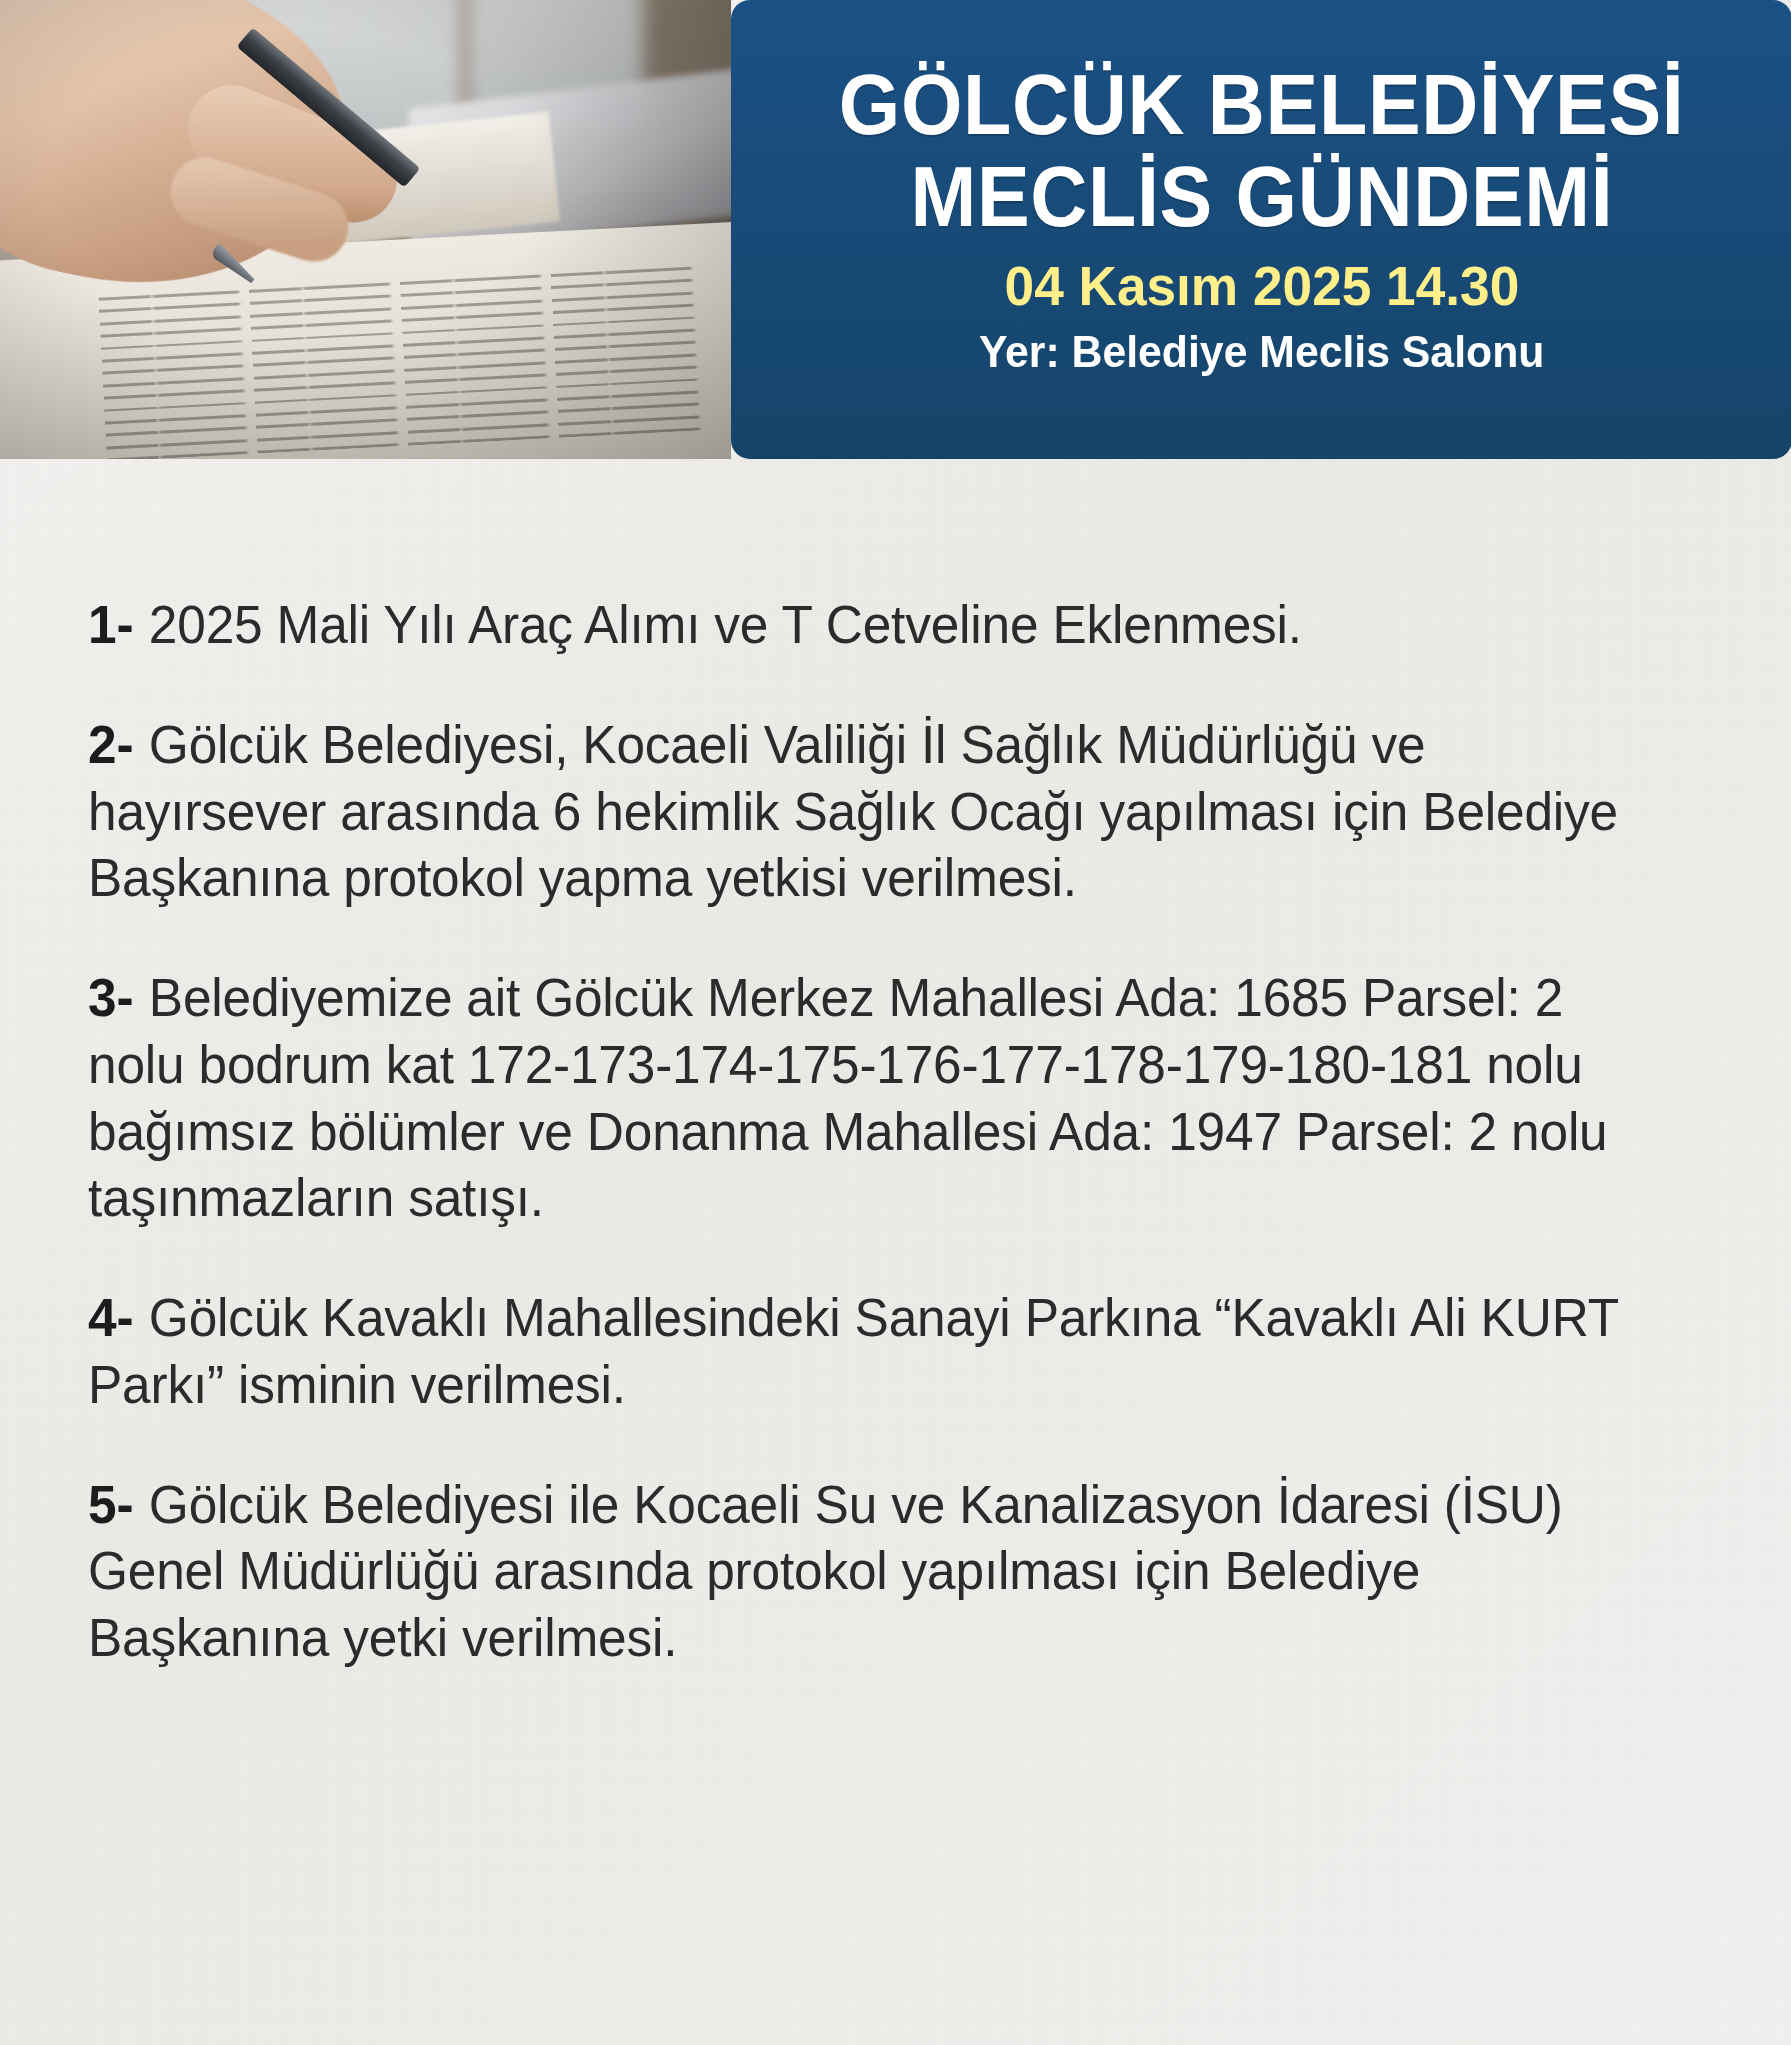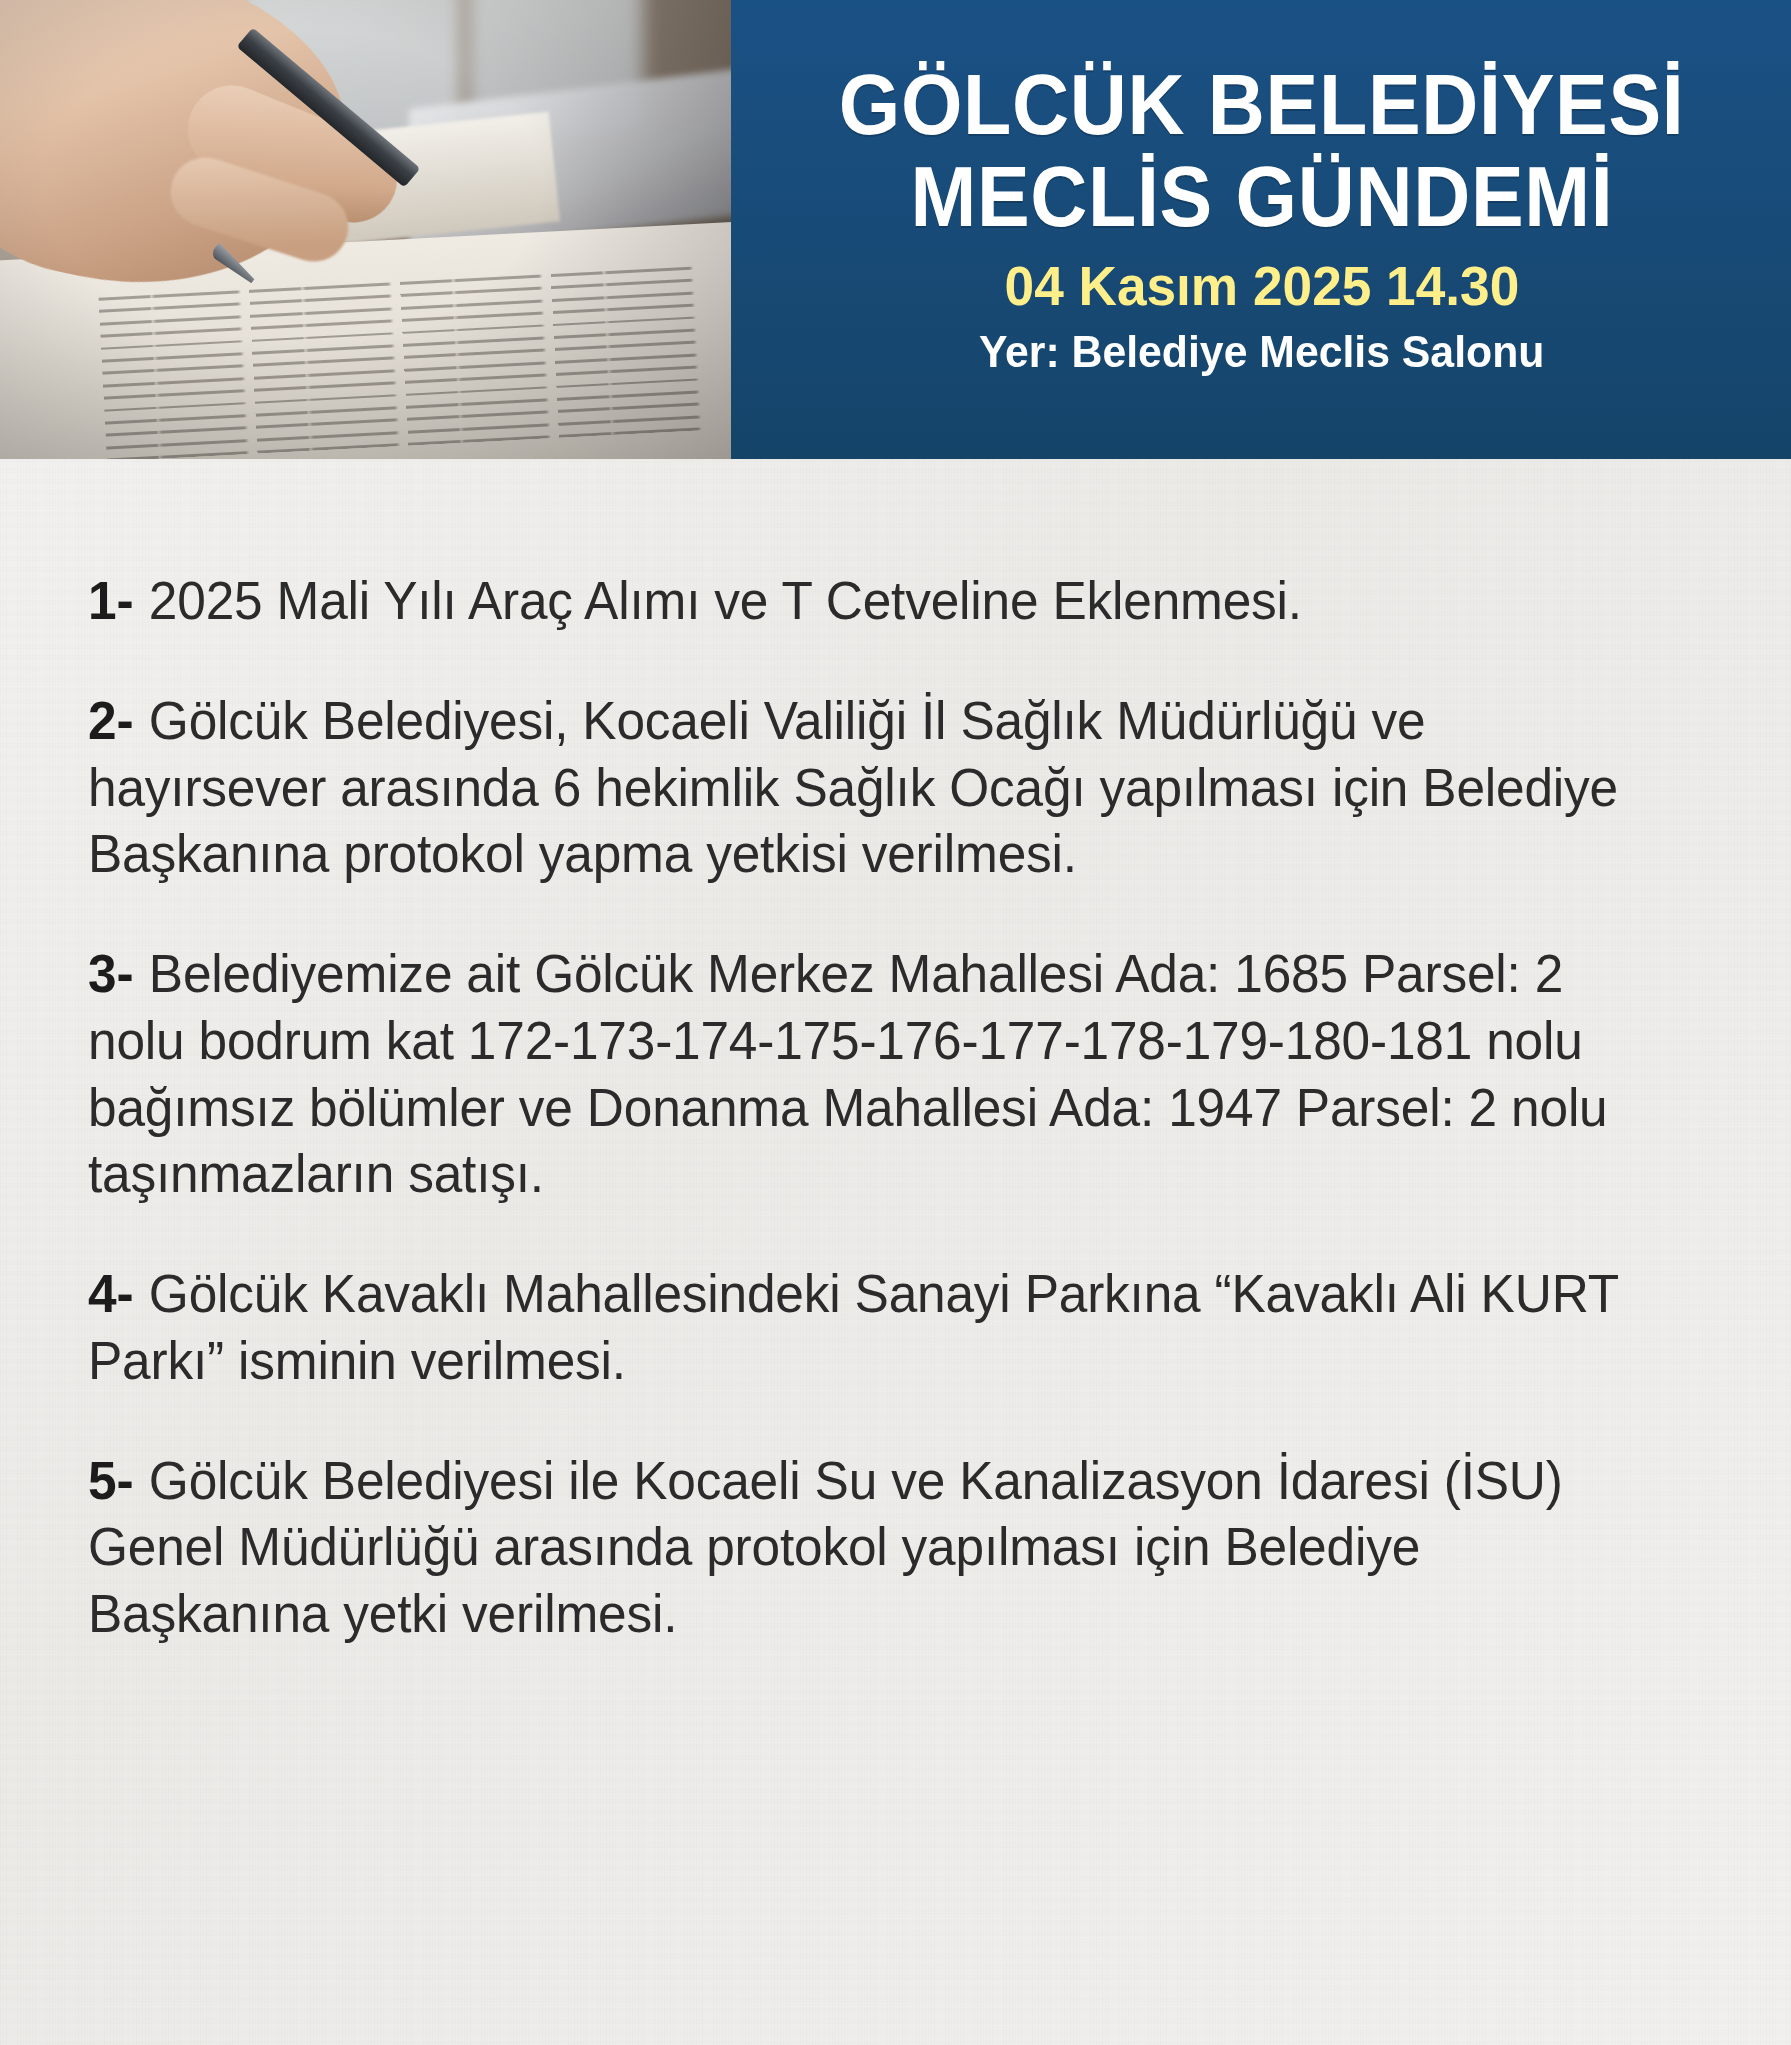--- a/index.html
+++ b/index.html
@@ -164,20 +164,21 @@
     position: relative;
     flex: 1;
     background: #164a7a;
     background: linear-gradient(180deg,#1a5185 0%, #154469 100%);
     display: flex;
     flex-direction: column;
     justify-content: center;
     align-items: center;
     padding: 0 19px 19px 19px;
     box-sizing: border-box;
+    border-radius: 19px;
   }
   .title-line {
     font-family: "Liberation Sans", sans-serif;
     font-weight: 700;
     color: #ffffff;
     font-size: 85px;
     line-height: 1.02;
     letter-spacing: 0.7px;
     text-align: center;
     transform: scaleX(0.93);
@@ -199,21 +200,21 @@
     font-size: 45px;
     font-weight: 700;
     color: #ffffff;
     text-align: center;
     transform: scaleX(0.95);
     white-space: nowrap;
   }
 
   
   .agenda {
-    padding: 56px 80px 29px 88px;
+    padding: 80px 80px 29px 88px;
     box-sizing: border-box;
   }
   .agenda-item {
     font-family: "Liberation Sans", sans-serif;
     font-size: 53px;
     line-height: 1.26;
     color: #2b2b2b;
     margin-bottom: 4.4px;
     text-align: left;
     transform: scaleX(0.97);

